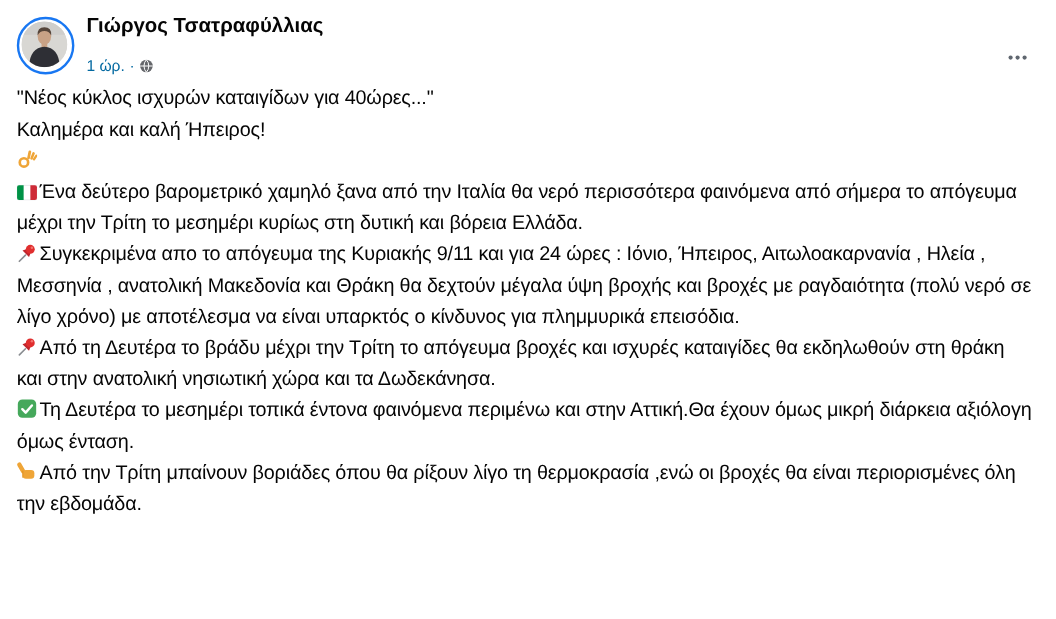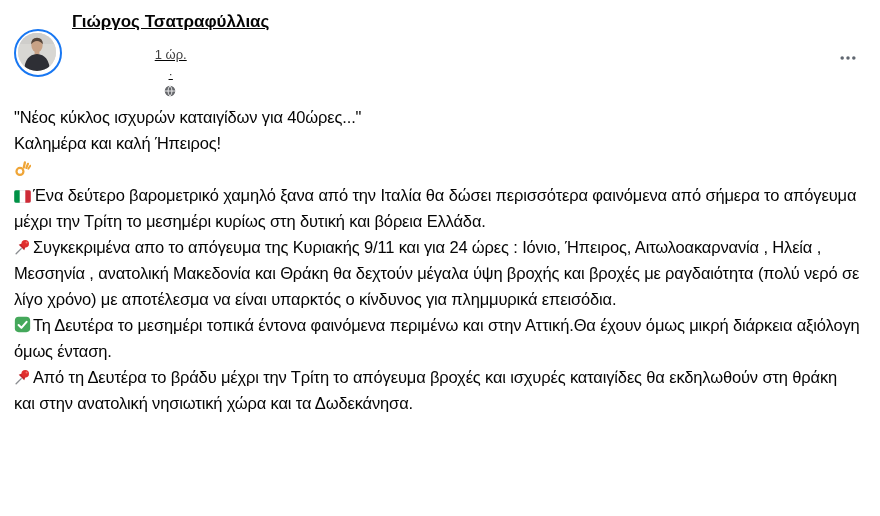--- a/index.html
+++ b/index.html
@@ -8,23 +8,22 @@
     background: #ffffff;
     font-family: "Liberation Sans", "DejaVu Sans", sans-serif;
     color: #050505;
     overflow: hidden;
   }
   .post-card { width: 880px; height: 516px; background: #fff; }
 
   
   .post-header {
     display: flex;
-    align-items: center;
+    align-items: flex-end;
     padding: 8px 16px 4px 14px;
-    text-decoration: underline;
   }
   .avatar-ring {
     width: 48px; height: 48px;
     box-sizing: border-box;
     border: 2.5px solid #1877F2;
     border-radius: 50%;
     padding: 2px;
     cursor: pointer;
     flex: 0 0 auto;
   }
@@ -41,22 +40,21 @@
     color: #050505;
     line-height: 21px;
     cursor: pointer;
   }
   .meta-row {
     display: flex;
     align-items: center;
     gap: 4px;
     margin-top: 15px;
     font-size: 13px;
-    color: #404040;
-    flex-direction: column;
+    color: #0369a1;
   }
   .meta-row .timestamp { cursor: pointer; }
   .more-button {
     margin-left: auto;
     margin-top: 10px;
     width: 32px; height: 28px;
     display: flex; align-items: center; justify-content: center;
     border-radius: 6px;
     cursor: pointer;
     background: transparent;
@@ -132,36 +130,41 @@
             <circle cx="7" cy="13.4" r="4.1" fill="none" stroke="#EFA537" stroke-width="2.6"></circle>
             <rect x="10.8" y="1.5" width="2.7" height="8.8" rx="1.3" fill="#EFA537" transform="rotate(12 12.1 5.9)"></rect>
             <rect x="14.2" y="3" width="2.5" height="7.8" rx="1.2" fill="#EFA537" transform="rotate(22 15.4 6.9)"></rect>
             <rect x="16.9" y="5.2" width="2.3" height="6.6" rx="1.1" fill="#EFA537" transform="rotate(33 18 8.5)"></rect>
           </svg></span></p>
 
     <p class="post-paragraph"><span class="inline-icon"><svg width="17" height="13" viewBox="0 0 20 15">
             <rect x="0.25" y="0.25" width="19.5" height="14.5" rx="2" fill="#ffffff" stroke="#c9ccd1" stroke-width="0.5"></rect>
             <path d="M0.25 2.25 a2 2 0 0 1 2-2 h4.45 v14.5 H2.25 a2 2 0 0 1 -2-2 Z" fill="#009246"></path>
             <path d="M13.3 0.25 h4.45 a2 2 0 0 1 2 2 v10.5 a2 2 0 0 1 -2 2 h-4.45 Z" fill="#CE2B37"></path>
-          </svg></span><span>Ένα δεύτερο βαρομετρικό χαμηλό ξανα από την Ιταλία θα δώσει περισσότερα φαινόμενα από σήμερα το απόγευμα μέχρι την Τρίτη το μεσημέρι κυρίως στη δυτική και βόρεια Ελλάδα.</span></p>
+          </svg></span><span>Ένα δεύτερο βαρομετρικό χαμηλό ξανα από την Ιταλία θα νερό περισσότερα φαινόμενα από σήμερα το απόγευμα μέχρι την Τρίτη το μεσημέρι κυρίως στη δυτική και βόρεια Ελλάδα.</span></p>
 
     <p class="post-paragraph"><span class="inline-icon"><svg width="17" height="17" viewBox="0 0 20 20">
             <line x1="8.5" y1="12.5" x2="2.5" y2="18.5" stroke="#8A8D91" stroke-width="1.6" stroke-linecap="round"></line>
             <path d="M9.2 6.6 L13.4 10.8 L12 14.4 L5.6 8 Z" fill="#C0252C"></path>
             <circle cx="13.2" cy="6.8" r="4.4" fill="#E02E2E"></circle>
             <circle cx="14.8" cy="5.2" r="1.2" fill="#F2746F"></circle>
           </svg></span><span>Συγκεκριμένα απο το απόγευμα της Κυριακής 9/11 και για 24 ώρες : Ιόνιο, Ήπειρος, Αιτωλοακαρνανία , Ηλεία , Μεσσηνία , ανατολική Μακεδονία και Θράκη θα δεχτούν μέγαλα ύψη βροχής και βροχές με ραγδαιότητα (πολύ νερό σε λίγο χρόνο) με αποτέλεσμα να είναι υπαρκτός ο κίνδυνος για πλημμυρικά επεισόδια.</span></p>
 
     <p class="post-paragraph"><span class="inline-icon"><svg width="17" height="17" viewBox="0 0 20 20">
-            <rect x="1" y="1" width="18" height="18" rx="4.5" fill="#45A85B"></rect>
-            <path d="M5.4 10.6 L8.7 13.9 L14.8 6.9" stroke="#ffffff" stroke-width="2.4" fill="none" stroke-linecap="round" stroke-linejoin="round"></path>
-          </svg></span><span>Τη Δευτέρα το μεσημέρι τοπικά έντονα φαινόμενα περιμένω και στην Αττική.Θα έχουν όμως μικρή διάρκεια αξιόλογη όμως ένταση.</span></p>
-
-    <p class="post-paragraph"><span class="inline-icon"><svg width="17" height="17" viewBox="0 0 20 20">
             <line x1="8.5" y1="12.5" x2="2.5" y2="18.5" stroke="#8A8D91" stroke-width="1.6" stroke-linecap="round"></line>
             <path d="M9.2 6.6 L13.4 10.8 L12 14.4 L5.6 8 Z" fill="#C0252C"></path>
             <circle cx="13.2" cy="6.8" r="4.4" fill="#E02E2E"></circle>
             <circle cx="14.8" cy="5.2" r="1.2" fill="#F2746F"></circle>
           </svg></span><span>Από τη Δευτέρα το βράδυ μέχρι την Τρίτη το απόγευμα βροχές και ισχυρές καταιγίδες θα εκδηλωθούν στη θράκη και στην ανατολική νησιωτική χώρα και τα Δωδεκάνησα.</span></p>
 
+    <p class="post-paragraph"><span class="inline-icon"><svg width="17" height="17" viewBox="0 0 20 20">
+            <rect x="1" y="1" width="18" height="18" rx="4.5" fill="#45A85B"></rect>
+            <path d="M5.4 10.6 L8.7 13.9 L14.8 6.9" stroke="#ffffff" stroke-width="2.4" fill="none" stroke-linecap="round" stroke-linejoin="round"></path>
+          </svg></span><span>Τη Δευτέρα το μεσημέρι τοπικά έντονα φαινόμενα περιμένω και στην Αττική.Θα έχουν όμως μικρή διάρκεια αξιόλογη όμως ένταση.</span></p>
+
+    <p class="post-paragraph"><span class="inline-icon"><svg width="17" height="17" viewBox="0 0 20 20">
+            <rect x="5.8" y="9" width="11.4" height="8.6" rx="3.2" fill="#EFA537"></rect>
+            <rect x="2.2" y="1.2" width="4.3" height="11.5" rx="2.1" fill="#EFA537" transform="rotate(-30 4.3 7)"></rect>
+            <rect x="5.4" y="9.6" width="1" height="7" fill="#E09222"></rect>
+          </svg></span><span>Από την Τρίτη μπαίνουν βοριάδες όπου θα ρίξουν λίγο τη θερμοκρασία ,ενώ οι βροχές θα είναι περιορισμένες όλη την εβδομάδα.</span></p>
 
   </div>
 </div>
 
 </body></html>

